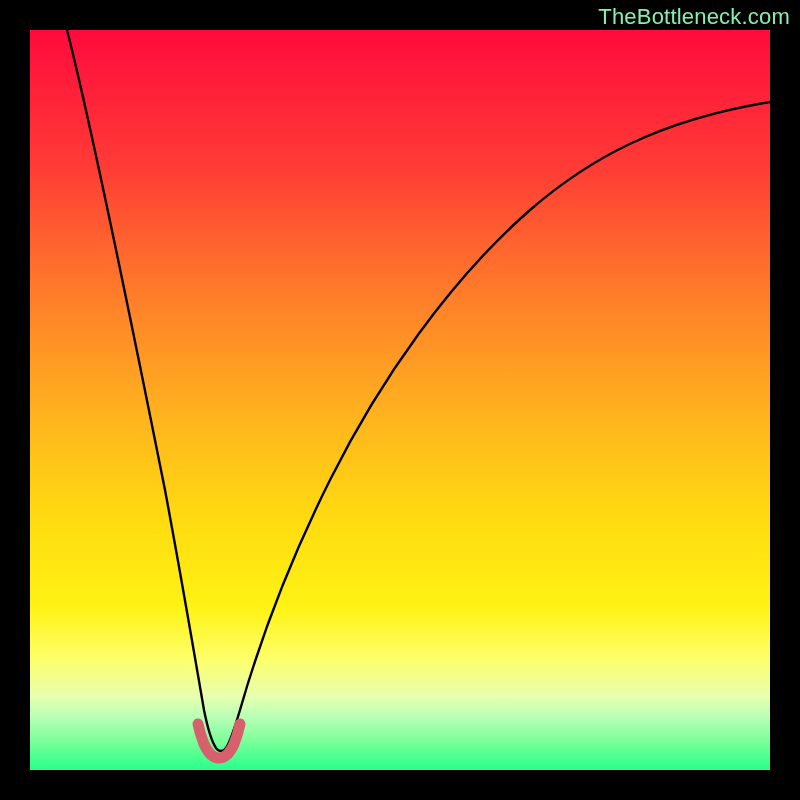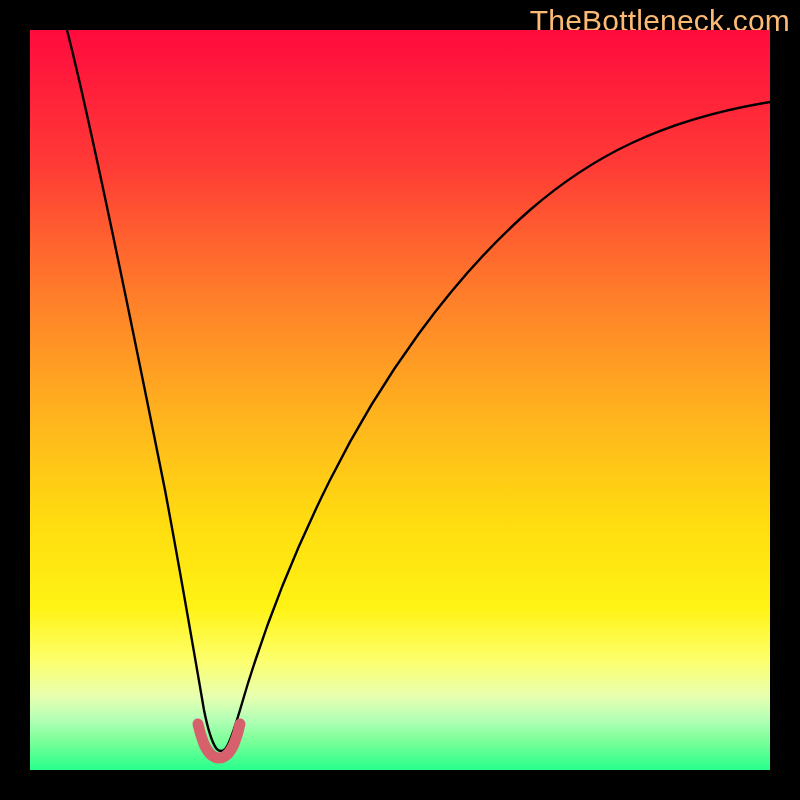--- a/index.html
+++ b/index.html
@@ -35,22 +35,22 @@
     position: absolute;
     left: 0;
     top: 0;
     width: 740px;
     height: 740px;
   }
   .watermark {
     position: absolute;
     top: 4px;
     right: 10px;
-    color: #fdba74;
-    font-size: 30px;
+    color: #86efac;
+    font-size: 22px;
     font-weight: 500;
     letter-spacing: 0.2px;
   }
 </style>
 </head>
 <body>
 
 <div class="frame">
 
   <div class="watermark">TheBottleneck.com</div>

